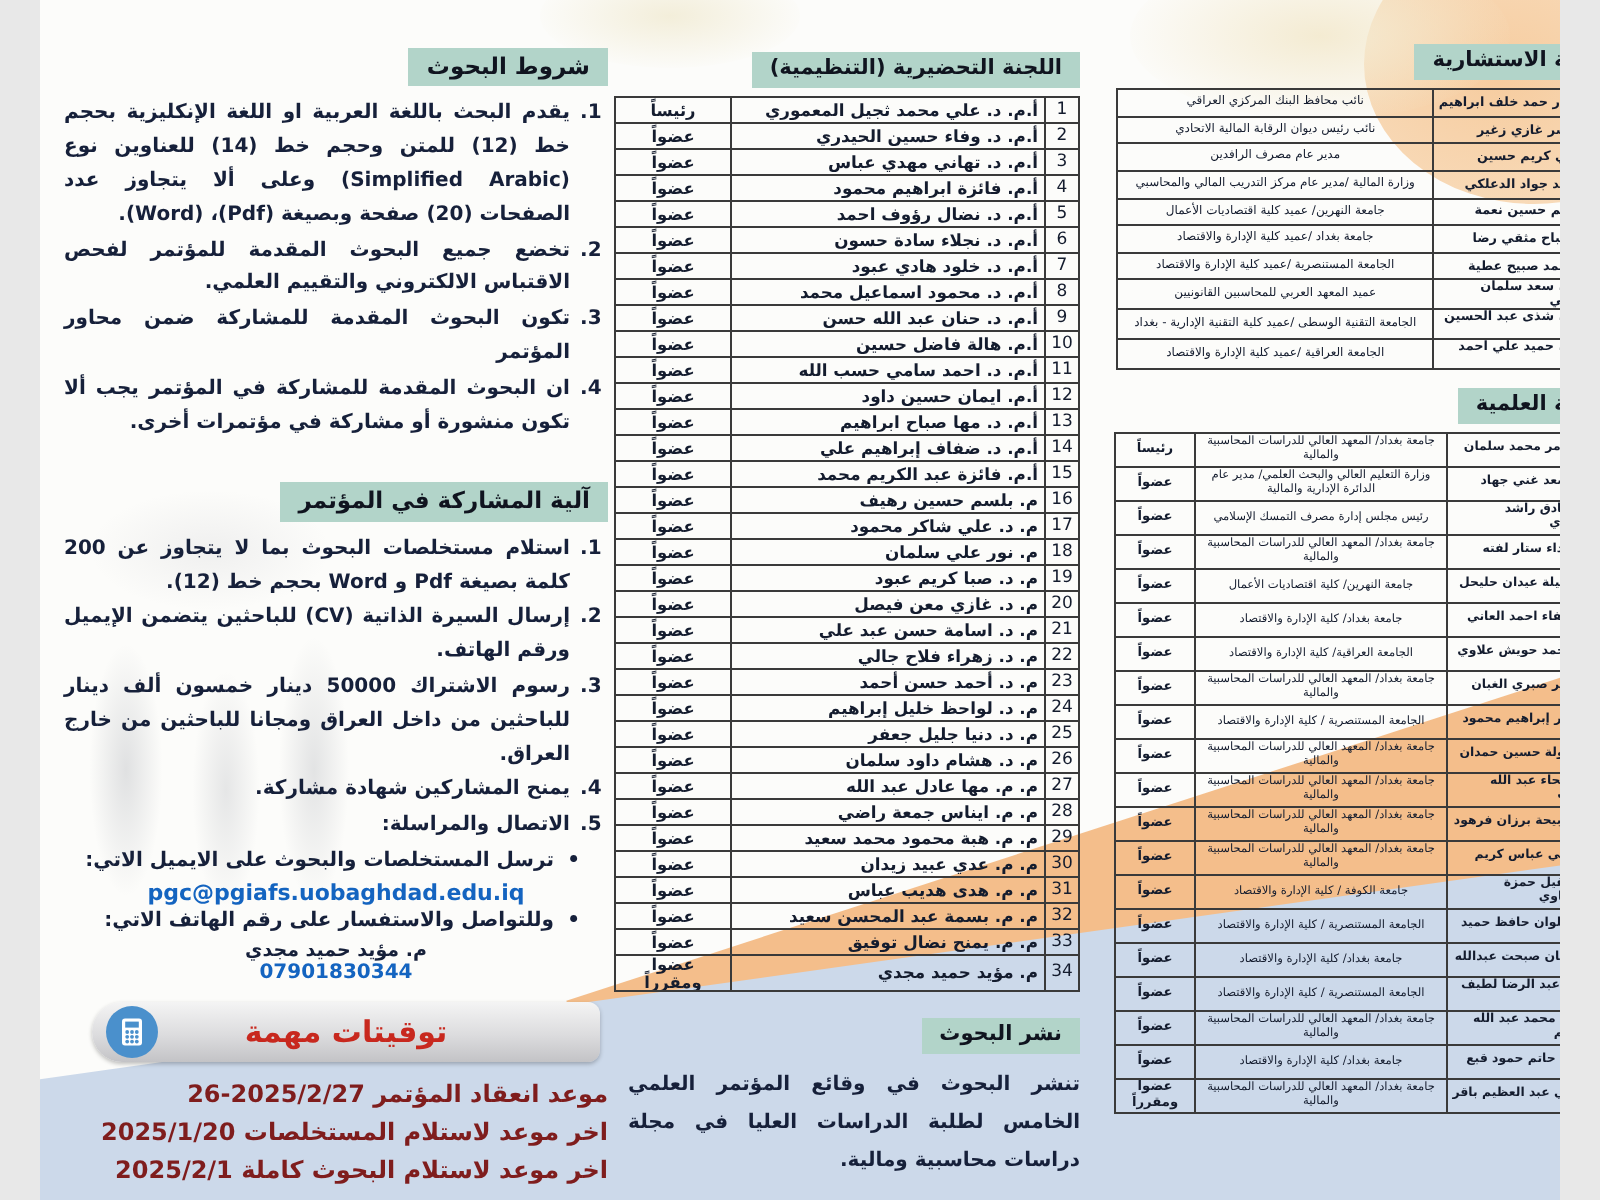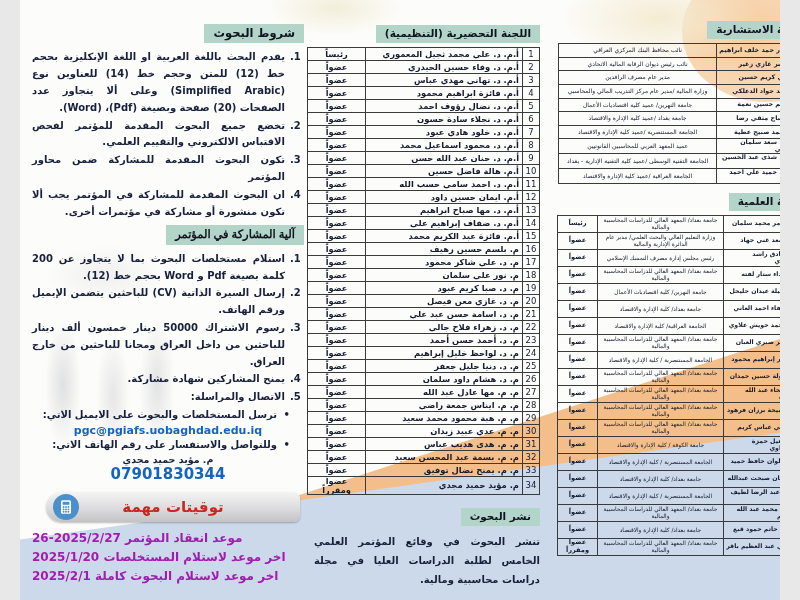--- a/index.html
+++ b/index.html
@@ -56,36 +56,36 @@
   .pub-chip{margin-top:13px;}
   .pub-text{margin-top:6px;font-size:10px;font-weight:bold;color:#16203a;
     text-align:justify;line-height:1.9;padding-left:6px;}
   
   #left-col{top:22px;left:12px;width:272px;}
   .cond-list{margin-top:6px;}
   .cond-item{display:flex;gap:5px;font-size:10px;font-weight:bold;color:#16203a;
     line-height:1.68;margin-bottom:1px;}
   .cond-item .c-no{flex:0 0 14px;text-align:left;}
   .cond-item .c-text{flex:1;text-align:justify;}
-  .part-chip{margin-top:4px;font-family:Liberation Serif, serif;}
+  .part-chip{margin-top:20px;}
   .bullet-line{display:flex;gap:5px;font-size:10px;font-weight:bold;color:#16203a;
     line-height:1.6;padding-right:14px;}
   .bullet-line .c-bullet{flex:0 0 8px;}
   .center-line{text-align:center;font-weight:bold;}
   .email{color:#1464c0;font-size:11px;margin-top:1px;}
   .contact-name{color:#16203a;font-size:9.5px;margin-top:1px;}
-  .phone{color:#1464c0;font-size:15px;}
+  .phone{color:#1464c0;font-size:10px;}
   .timing-banner{position:relative;margin:9px 4px 0 14px;height:30px;border-radius:15px 6px 6px 15px;
     background:linear-gradient(180deg,#f4f4f4 0%,#dcdcde 55%,#c3c3c6 100%);
     box-shadow:0 1px 2px rgba(0,0,0,.25);display:flex;align-items:center;justify-content:center;}
   .timing-title{color:#c8281e;font-weight:bold;font-size:15px;}
   .calc-circle{position:absolute;left:7px;top:2px;width:26px;height:26px;border-radius:50%;
     background:#4a90cc;display:flex;align-items:center;justify-content:center;}
   .timing-lines{margin-top:7px;}
-  .timing-line{text-align:left;font-size:12px;font-weight:bold;color:#a21caf;line-height:1.6;}
+  .timing-line{text-align:right;font-size:12px;font-weight:bold;color:#7f1d1d;line-height:1.6;}
 </style>
 </head>
 <body>
 
 <div id="page">
 
   <div class="decor blob-peach"></div>
   <div class="decor blob-cream-right"></div>
   <div class="decor blob-cream-mid"></div>
   <div class="decor band-orange"></div>

